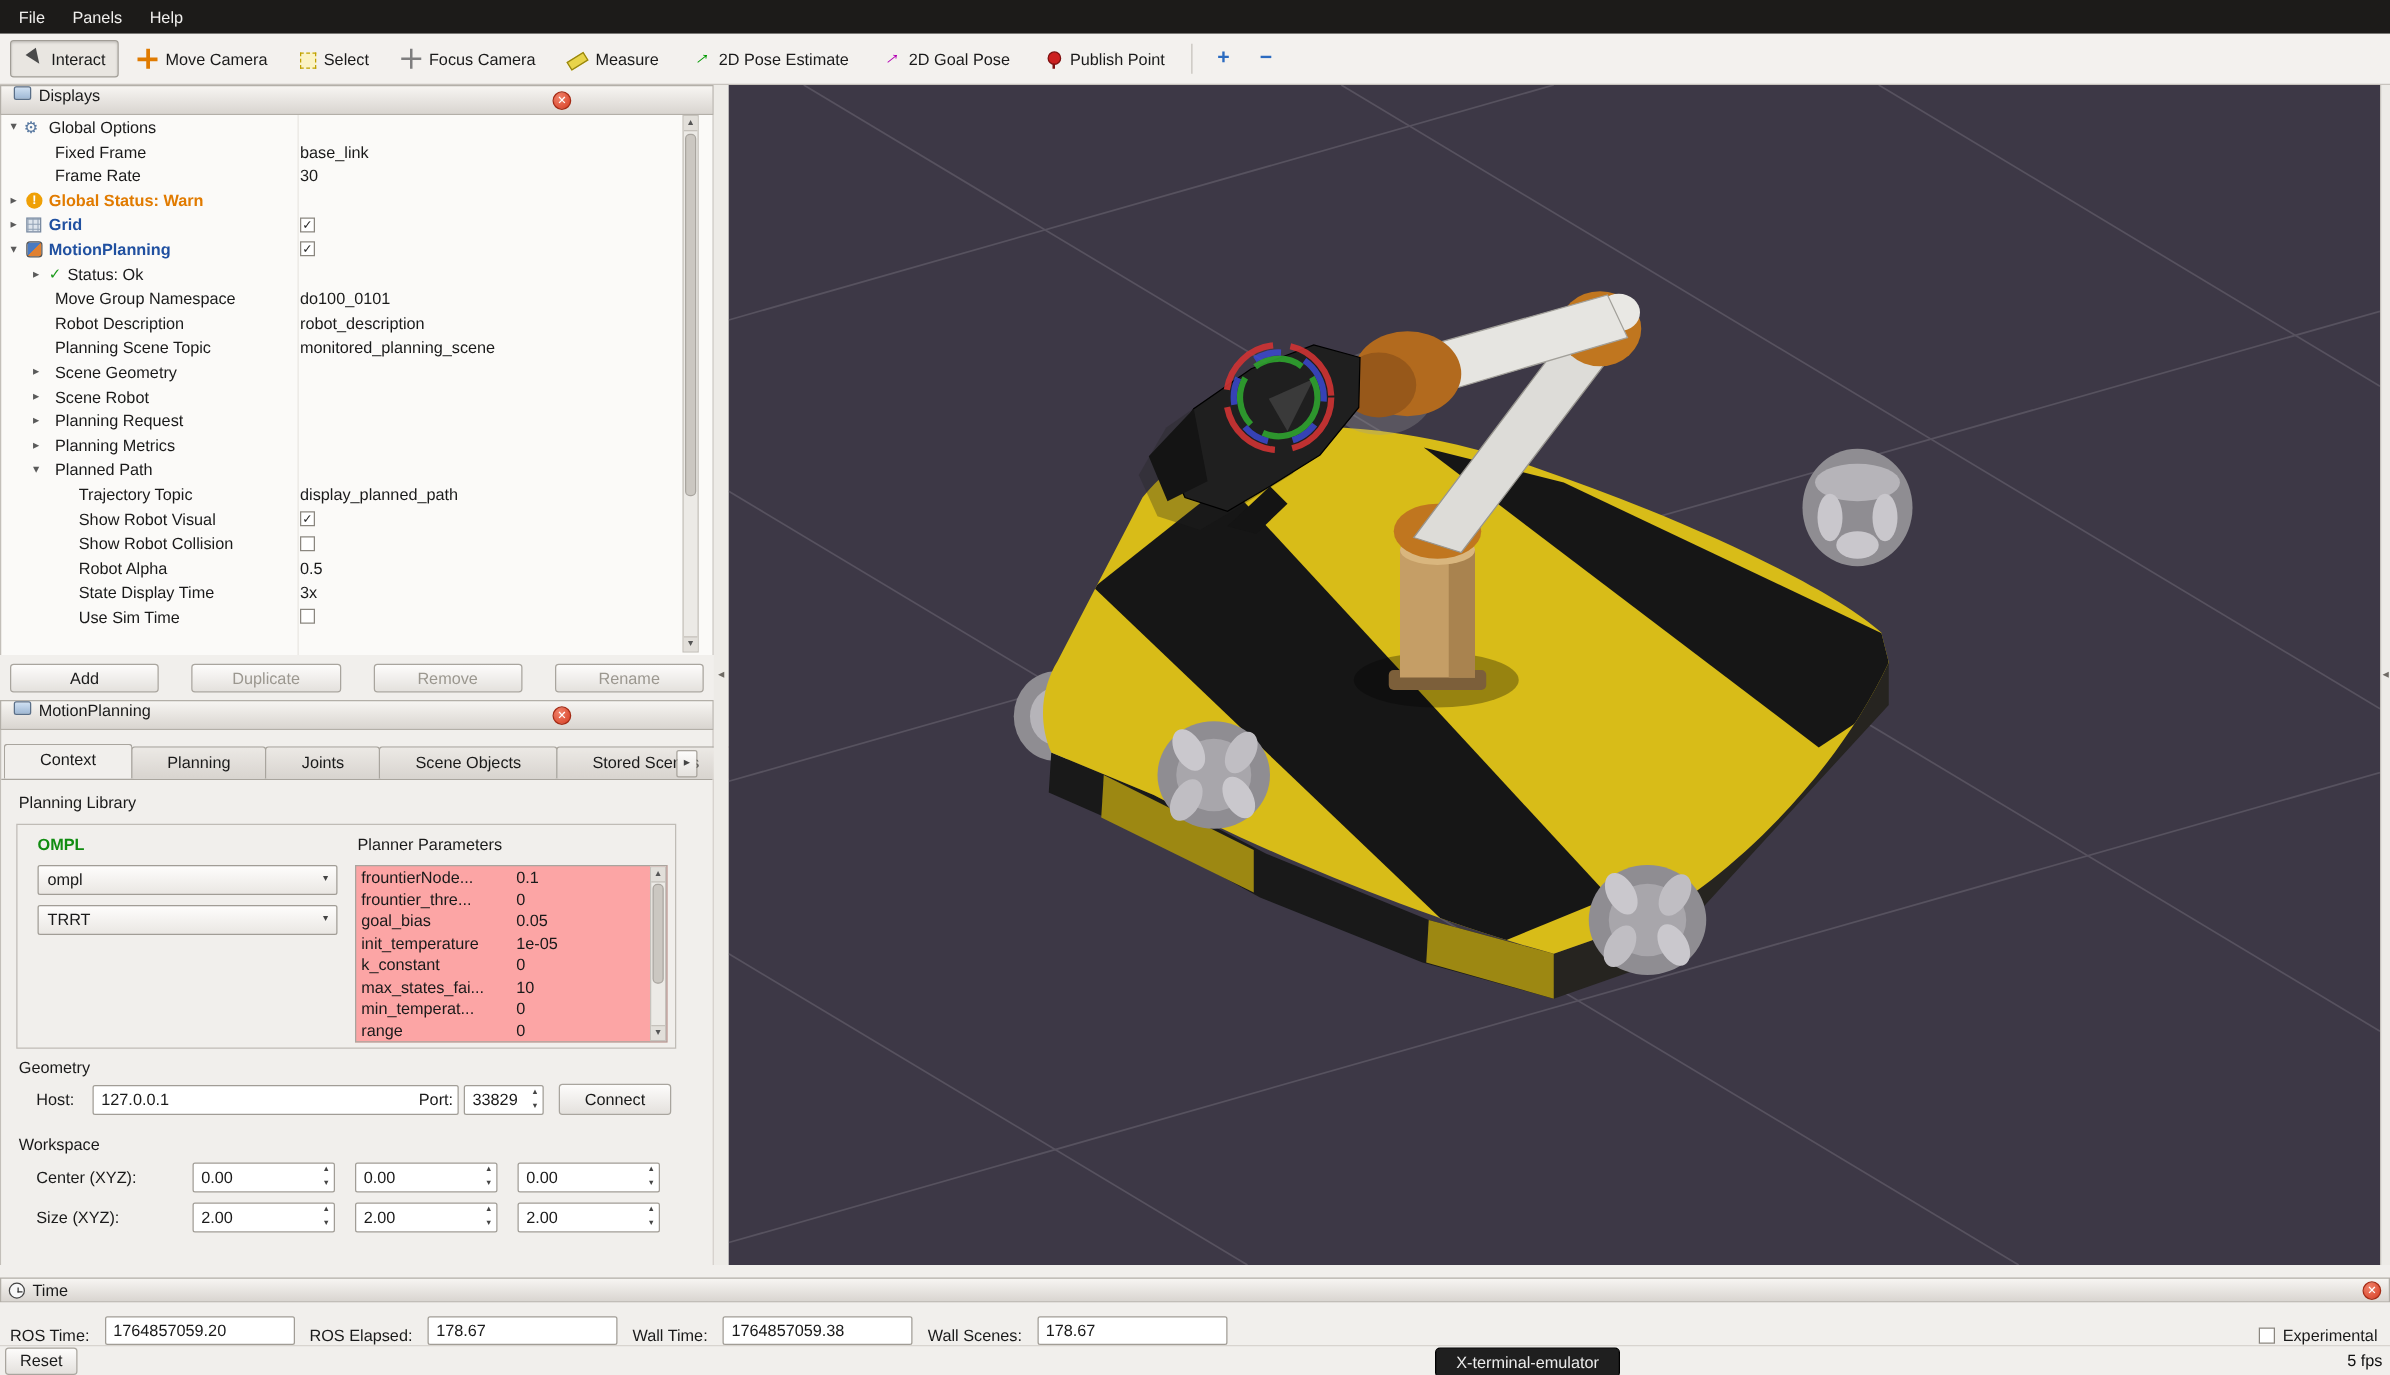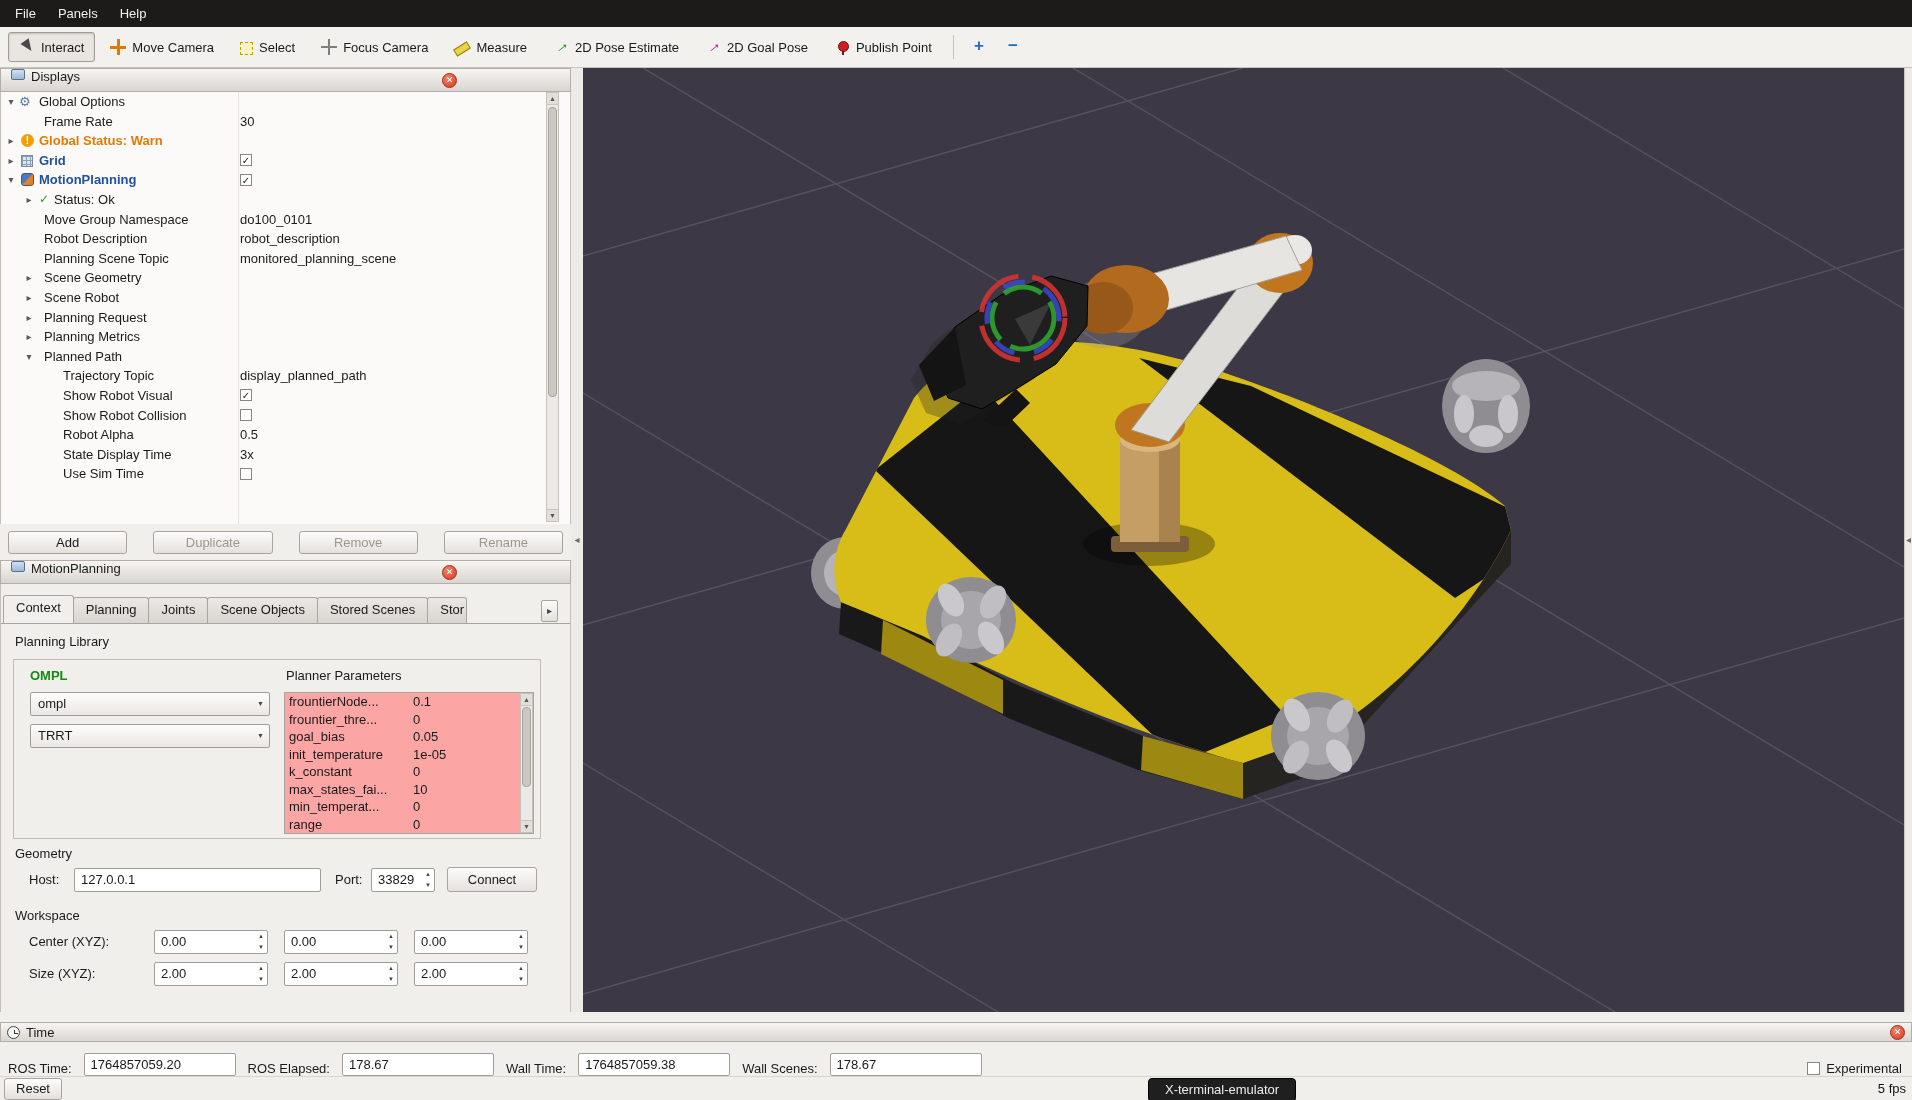--- a/index.html
+++ b/index.html
@@ -62,21 +62,21 @@
 
 
 .disp-buttons{position:absolute;left:0;top:524px;width:571px;height:36px;display:flex;align-items:center;gap:26px;padding:0 8px;background:#f1efec}
 .btn{background:linear-gradient(#fdfcfb,#e4e1dd);border:1px solid #a9a59e;border-radius:3px;text-align:center}
 .disp-buttons .btn{flex:1;height:23px;line-height:21px}
 .btn.disabled{color:#9b978f}
 
 
 .mp-body{position:absolute;left:0;top:584px;width:571px;height:428px;background:#f1efec;border-left:1px solid #c3bfb9;border-right:1px solid #c3bfb9}
 .tabbar{position:absolute;left:2px;top:12px;height:27px;display:flex;align-items:flex-end}
-.tab{height:26px;line-height:24px;padding:0 12px;background:linear-gradient(#ece9e5,#d8d4cf);border:1px solid #a9a59e;border-bottom:none;border-radius:3px 3px 0 0;margin-right:-1px;white-space:nowrap}
+.tab{height:26px;line-height:24px;padding:0 28px;background:linear-gradient(#ece9e5,#d8d4cf);border:1px solid #a9a59e;border-bottom:none;border-radius:3px 3px 0 0;margin-right:-1px;white-space:nowrap}
 .tab.active{background:#f1efec;height:28px}
 .tab.clip{max-width:40px;overflow:hidden}
 .tab-overflow{position:absolute;left:540px;top:16px;width:17px;height:22px;background:linear-gradient(#fdfcfb,#e4e1dd);border:1px solid #a9a59e;border-radius:2px;text-align:center;line-height:20px;font-size:10px;color:#444}
 .tabpane{position:absolute;left:0;top:39px;width:569px;height:389px;border-top:1px solid #a9a59e;background:#f1efec}
 .sec-label{position:absolute;left:14px;white-space:nowrap}
 .plan-group{position:absolute;left:12px;top:35px;width:528px;height:180px;border:1px solid #c0bcb6}
 .lib-name{position:absolute;left:16px;top:8px;color:#118c11;font-weight:bold}
 .params-heading{position:absolute;left:272px;top:8px}
 .dropdown{position:absolute;left:16px;width:240px;height:24px;background:linear-gradient(#fefdfc,#eae7e3);border:1px solid #a19d96;border-radius:2px;line-height:22px;padding:0 7px}
 .dd-arrow{position:absolute;right:5px;top:0;font-size:7px;line-height:22px;color:#444}
@@ -170,20 +170,24 @@
 
   <div class="displays-tree">
     <div class="colsep"></div>
 
     <div class="trow lv0">
       <span class="texp">▾</span>
       <span class="gear-icon">⚙</span>
       <span class="tlabel">Global Options</span>
     </div>
     <div class="trow lv1">
+      <span class="tlabel">Fixed Frame</span>
+      <span class="tvalue">base_link</span>
+    </div>
+    <div class="trow lv1">
       <span class="tlabel">Frame Rate</span>
       <span class="tvalue">30</span>
     </div>
     <div class="trow lv0">
       <span class="texp">▸</span>
       <span class="warn-icon">!</span>
       <span class="tlabel orange">Global Status: Warn</span>
     </div>
     <div class="trow lv0">
       <span class="texp">▸</span>
@@ -342,21 +346,21 @@
           <div class="vscroll" style="right:0;top:0;height:140px">
             <span class="sbtn up">▲</span>
             <span class="sthumb" style="top:13px;height:80px"></span>
             <span class="sbtn down">▼</span>
           </div>
         </div>
       </div>
 
       <div class="sec-label" style="top:222px">Geometry</div>
       <div class="flabel" style="left:28px;top:248px">Host:</div>
-      <div class="field" style="left:73px;top:244px;width:247px">127.0.0.1</div>
+      <div class="field" style="left:73px;top:244px;width:293px">127.0.0.1</div>
       <div class="flabel" style="left:334px;top:248px">Port:</div>
       <div class="field spin" style="left:370px;top:244px;width:64px">33829</div>
       <div class="btn connect-btn" style="top:243px">Connect</div>
 
       <div class="sec-label" style="top:284px">Workspace</div>
       <div class="flabel" style="left:28px;top:310px">Center (XYZ):</div>
       <div class="field spin" style="left:153px;top:306px;width:114px">0.00</div>
       <div class="field spin" style="left:283px;top:306px;width:114px">0.00</div>
       <div class="field spin" style="left:413px;top:306px;width:114px">0.00</div>
       <div class="flabel" style="left:28px;top:342px">Size (XYZ):</div>

